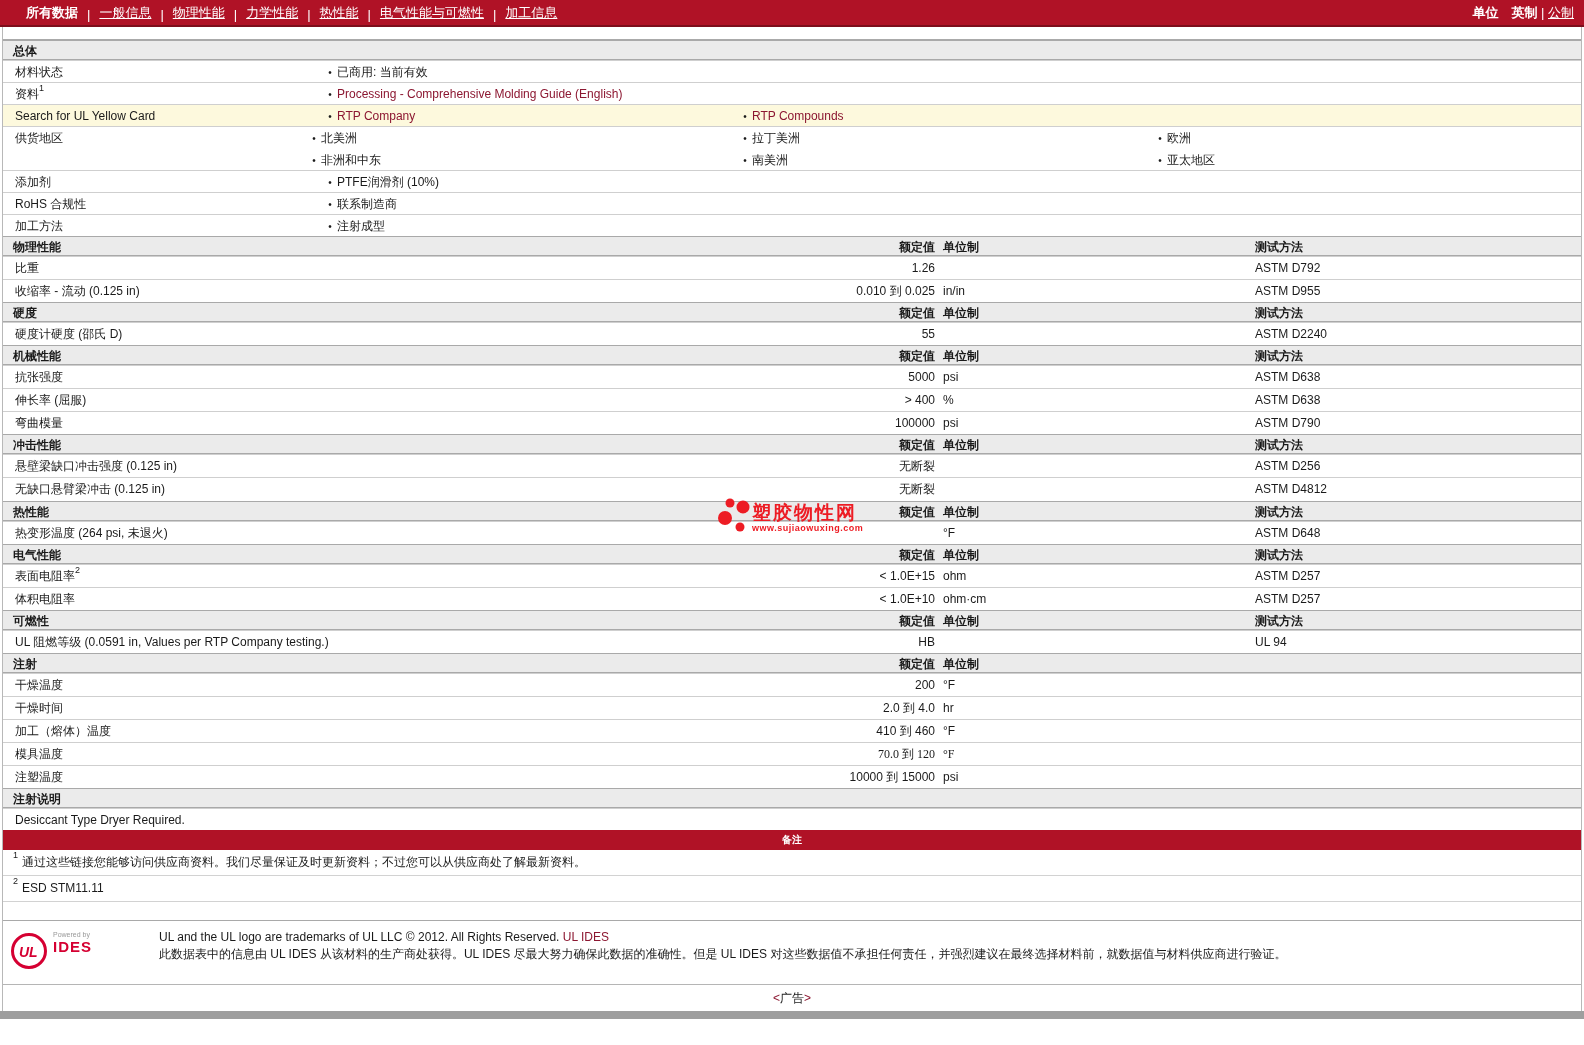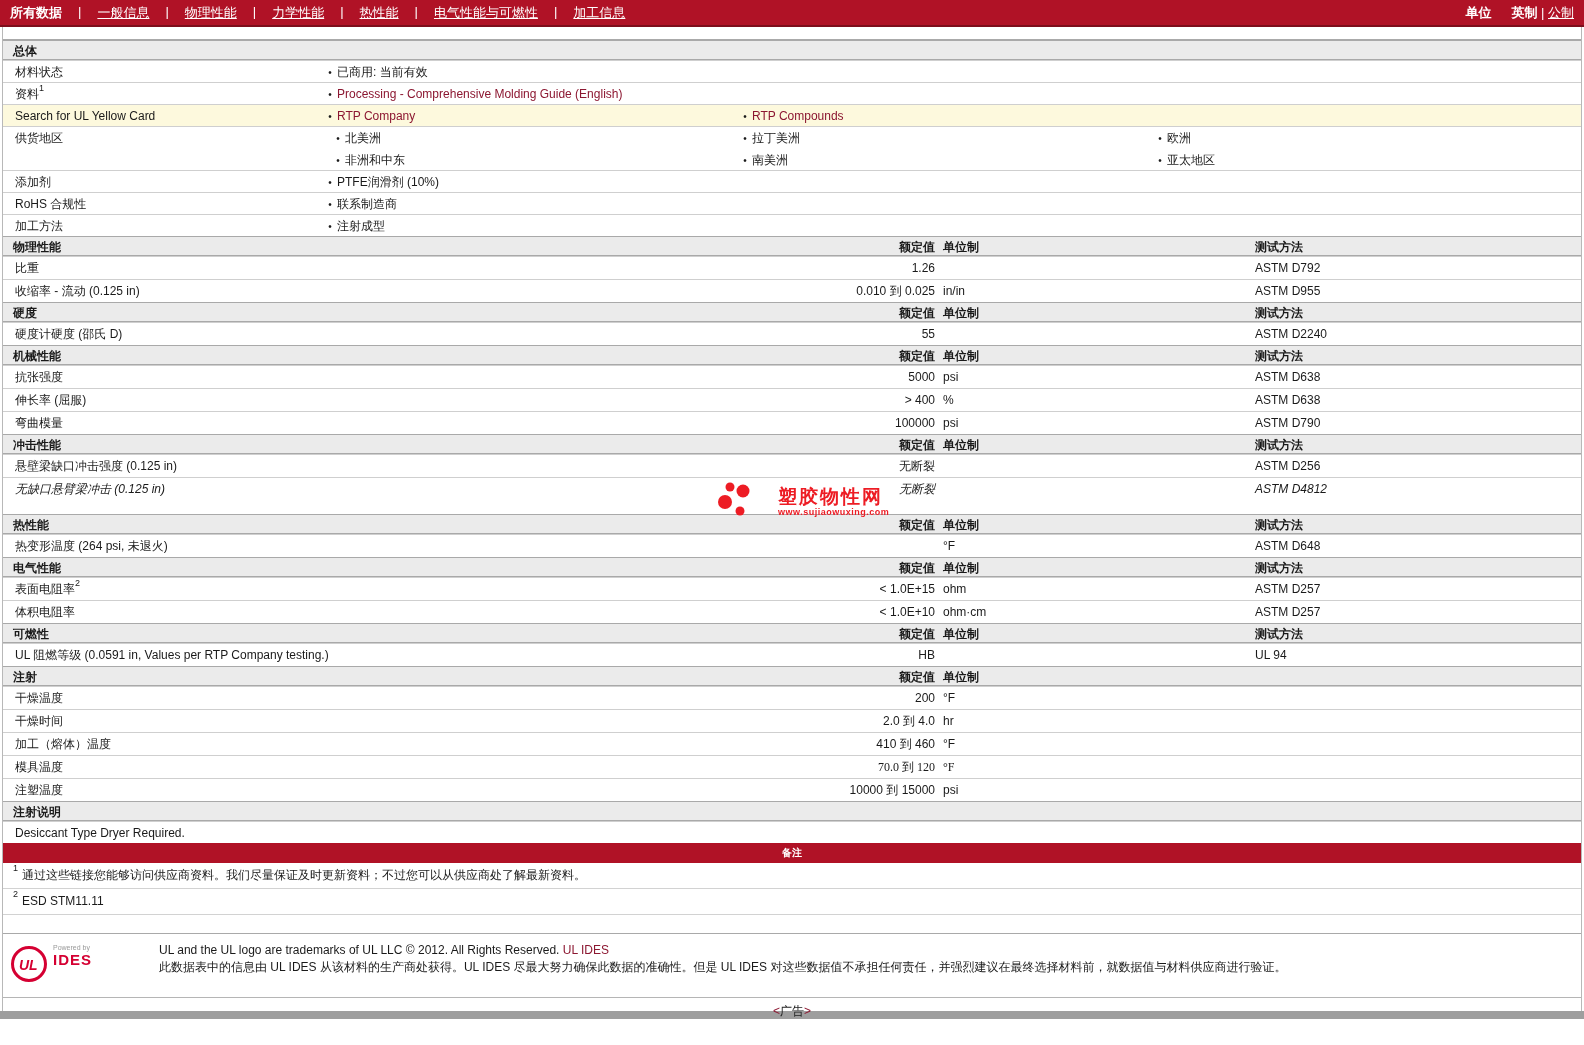--- a/index.html
+++ b/index.html
@@ -2,21 +2,21 @@
 <html style="--red: #b01226; --maroon: #8c1731; --yellow: #fdf9dd; --wm: #ed1c24; --ulred: #d50032;"><head>
 <meta charset="utf-8">
 <style>
   :root{ --red:#b01226; --maroon:#8c1731; --yellow:#fdf9dd; --wm:#ed1c24; --ulred:#d50032; }
   *{margin:0;padding:0;box-sizing:border-box;}
   body{width:1584px;height:1045px;overflow:hidden;background:#fff;
        font-family:"Liberation Sans","DejaVu Sans",sans-serif;font-size:12px;color:#1a1a1a;position:relative;}
   
   #topbar{height:27px;background:var(--red);color:#fff;display:flex;align-items:center;
           justify-content:space-between;padding:0 10px;font-size:13px;border-bottom:2px solid #7d0d1b;}
-  #nav-left,#nav-right{display:flex;align-items:flex-start;gap:16px;white-space:nowrap;}
+  #nav-left,#nav-right{display:flex;align-items:flex-end;gap:9px;white-space:nowrap;margin-left:16px;}
   .navlink{color:#fff;text-decoration:underline;cursor:pointer;}
   .navlink.current{font-weight:bold;text-decoration:none;}
   .navsep{color:#fff;}
   #nav-right .units-label{margin-right:4px;}
   
   .content{margin:0 2px;border-left:1px solid #b8b8b8;border-right:1px solid #b8b8b8;background:#fff;padding-top:12px;}
   #datatable{border-top:1px solid #aaa;}
   .section{position:relative;height:20px;line-height:20px;background:#ebebeb;
            border-top:1px solid #a9a9a9;border-bottom:1px solid #a9a9a9;font-weight:bold;}
   .section .stitle{padding-left:10px;}
@@ -43,25 +43,25 @@
   #footer{margin-top:18px;border-top:1px solid #a9a9a9;padding:8px 6px 10px 6px;display:flex;}
   #footer .logoblk{width:150px;display:flex;align-items:flex-start;gap:4px;padding-top:2px;}
   .powered{font-size:7px;color:#999;}
   .ides{font-size:15px;font-weight:bold;color:var(--ulred);letter-spacing:1px;}
   #footer .txtblk{flex:1;line-height:17px;padding-right:20px;}
   #footer .txtblk .enline .ulides{color:var(--maroon);}
   #footer .revblk{width:300px;line-height:17px;}
   #footer .revblk .rtitle{font-weight:bold;}
   .revrow .rv{margin-left:8px;}
   
-  #ad-row{border-top:1px solid #b5b5b5;height:14px;line-height:27px;text-align:center;}
+  #ad-row{border-top:1px solid #b5b5b5;height:27px;line-height:27px;text-align:center;}
   #ad-row .brk{color:var(--maroon);}
   #bottom-strip{height:8px;background:#9e9e9e;margin:0;}
   
-  #watermark{position:absolute;left:716px;top:480px;display:flex;align-items:center;z-index:5;pointer-events:none;gap:26px;}
+  #watermark{position:absolute;left:716px;top:496px;display:flex;align-items:center;z-index:5;pointer-events:none;}
   #watermark .wmtxt{color:var(--wm);font-weight:bold;font-size:19px;letter-spacing:2px;line-height:20px;}
   #watermark .wmurl{color:var(--wm);font-size:9px;font-weight:bold;letter-spacing:.5px;}
   
   .ullogo{flex:none;}
 </style>
 </head>
 <body>
 
 <div id="topbar">
   <div id="nav-left">
@@ -92,21 +92,21 @@
           <div class="bline"><span class="bullet">•</span><span>已商用: 当前有效</span></div>
         </div></div>
       <div class="row" style="height: 22px;"><span class="rlabel">资料<sup>1</sup></span><div class="bcol" style="left: 320px;">
           <div class="bline"><span class="bullet">•</span><a class="datalink">Processing - Comprehensive Molding Guide (English)</a></div>
         </div></div>
       <div class="row highlight" style="height: 22px;"><span class="rlabel">Search for UL Yellow Card</span><div class="bcol" style="left: 320px;">
           <div class="bline"><span class="bullet">•</span><a class="datalink">RTP Company</a></div>
         </div><div class="bcol" style="left: 735px;">
           <div class="bline"><span class="bullet">•</span><a class="datalink">RTP Compounds</a></div>
         </div></div>
-      <div class="row" style="height: 44px;"><span class="rlabel">供货地区</span><div class="bcol" style="left: 328px;">
+      <div class="row" style="height: 44px;"><span class="rlabel">供货地区</span><div class="bcol" style="left: 304px;">
           <div class="bline"><span class="bullet">•</span><span>北美洲</span></div>
           <div class="bline"><span class="bullet">•</span><span>非洲和中东</span></div>
         </div><div class="bcol" style="left: 735px;">
           <div class="bline"><span class="bullet">•</span><span>拉丁美洲</span></div>
           <div class="bline"><span class="bullet">•</span><span>南美洲</span></div>
         </div><div class="bcol" style="left: 1150px;">
           <div class="bline"><span class="bullet">•</span><span>欧洲</span></div>
           <div class="bline"><span class="bullet">•</span><span>亚太地区</span></div>
         </div></div>
       <div class="row" style="height: 22px;"><span class="rlabel">添加剂</span><div class="bcol" style="left: 320px;">
@@ -122,21 +122,21 @@
       <div class="row" style="height: 23px;"><span class="rlabel">比重</span><span class="valzone">1.26</span><span class="methzone">ASTM D792</span></div>
       <div class="row" style="height: 23px;"><span class="rlabel">收缩率  - 流动  (0.125 in)</span><span class="valzone">0.010 到  0.025</span><span class="unitzone">in/in</span><span class="methzone">ASTM D955</span></div>
       <div class="section"><span class="stitle">硬度</span><span class="valzone hb">额定值</span><span class="unitzone hb">单位制</span><span class="methzone hb">测试方法</span></div>
       <div class="row" style="height: 23px;"><span class="rlabel">硬度计硬度  (邵氏  D)</span><span class="valzone">55</span><span class="methzone">ASTM D2240</span></div>
       <div class="section"><span class="stitle">机械性能</span><span class="valzone hb">额定值</span><span class="unitzone hb">单位制</span><span class="methzone hb">测试方法</span></div>
       <div class="row" style="height: 23px;"><span class="rlabel">抗张强度</span><span class="valzone">5000</span><span class="unitzone">psi</span><span class="methzone">ASTM D638</span></div>
       <div class="row" style="height: 23px;"><span class="rlabel">伸长率  (屈服)</span><span class="valzone">&gt; 400</span><span class="unitzone">%</span><span class="methzone">ASTM D638</span></div>
       <div class="row" style="height: 23px;"><span class="rlabel">弯曲模量</span><span class="valzone">100000</span><span class="unitzone">psi</span><span class="methzone">ASTM D790</span></div>
       <div class="section"><span class="stitle">冲击性能</span><span class="valzone hb">额定值</span><span class="unitzone hb">单位制</span><span class="methzone hb">测试方法</span></div>
       <div class="row" style="height: 23px;"><span class="rlabel">悬壁梁缺口冲击强度  (0.125 in)</span><span class="valzone">无断裂</span><span class="methzone">ASTM D256</span></div>
-      <div class="row" style="height: 37px; font-style: italic;"><span class="rlabel">无缺口悬臂梁冲击  (0.125 in)</span><span class="valzone">无断裂</span><span class="methzone">ASTM D4812</span></div>
+      <div class="row" style="height: 24px;"><span class="rlabel">无缺口悬臂梁冲击  (0.125 in)</span><span class="valzone">无断裂</span><span class="methzone">ASTM D4812</span></div>
       <div class="section"><span class="stitle">热性能</span><span class="valzone hb">额定值</span><span class="unitzone hb">单位制</span><span class="methzone hb">测试方法</span></div>
       <div class="row" style="height: 23px;"><span class="rlabel">热变形温度  (264 psi, 未退火)</span><span class="unitzone">°F</span><span class="methzone">ASTM D648</span></div>
       <div class="section"><span class="stitle">电气性能</span><span class="valzone hb">额定值</span><span class="unitzone hb">单位制</span><span class="methzone hb">测试方法</span></div>
       <div class="row" style="height: 23px;"><span class="rlabel">表面电阻率<sup>2</sup></span><span class="valzone">&lt; 1.0E+15</span><span class="unitzone">ohm</span><span class="methzone">ASTM D257</span></div>
       <div class="row" style="height: 23px;"><span class="rlabel">体积电阻率</span><span class="valzone">&lt; 1.0E+10</span><span class="unitzone">ohm·cm</span><span class="methzone">ASTM D257</span></div>
       <div class="section"><span class="stitle">可燃性</span><span class="valzone hb">额定值</span><span class="unitzone hb">单位制</span><span class="methzone hb">测试方法</span></div>
       <div class="row" style="height: 23px;"><span class="rlabel">UL 阻燃等级  (0.0591 in, Values per RTP Company testing.)</span><span class="valzone">HB</span><span class="methzone">UL 94</span></div>
       <div class="section"><span class="stitle">注射</span><span class="valzone hb">额定值</span><span class="unitzone hb">单位制</span></div>
       <div class="row" style="height: 23px;"><span class="rlabel">干燥温度</span><span class="valzone">200</span><span class="unitzone">°F</span></div>
       <div class="row" style="height: 23px;"><span class="rlabel">干燥时间</span><span class="valzone">2.0 到  4.0</span><span class="unitzone">hr</span></div>

